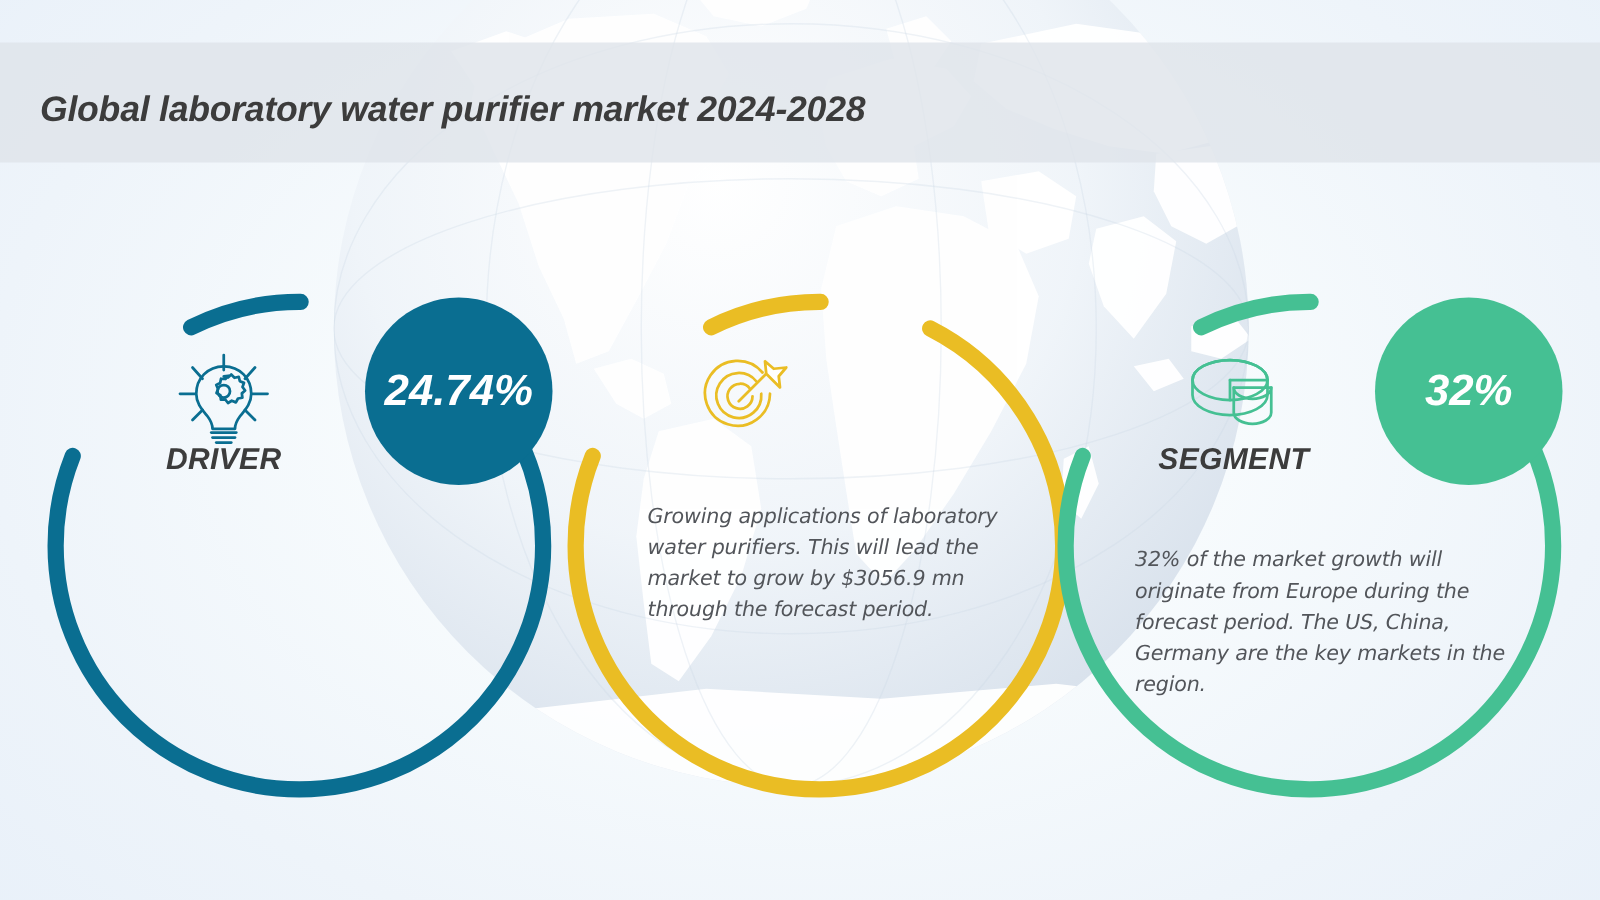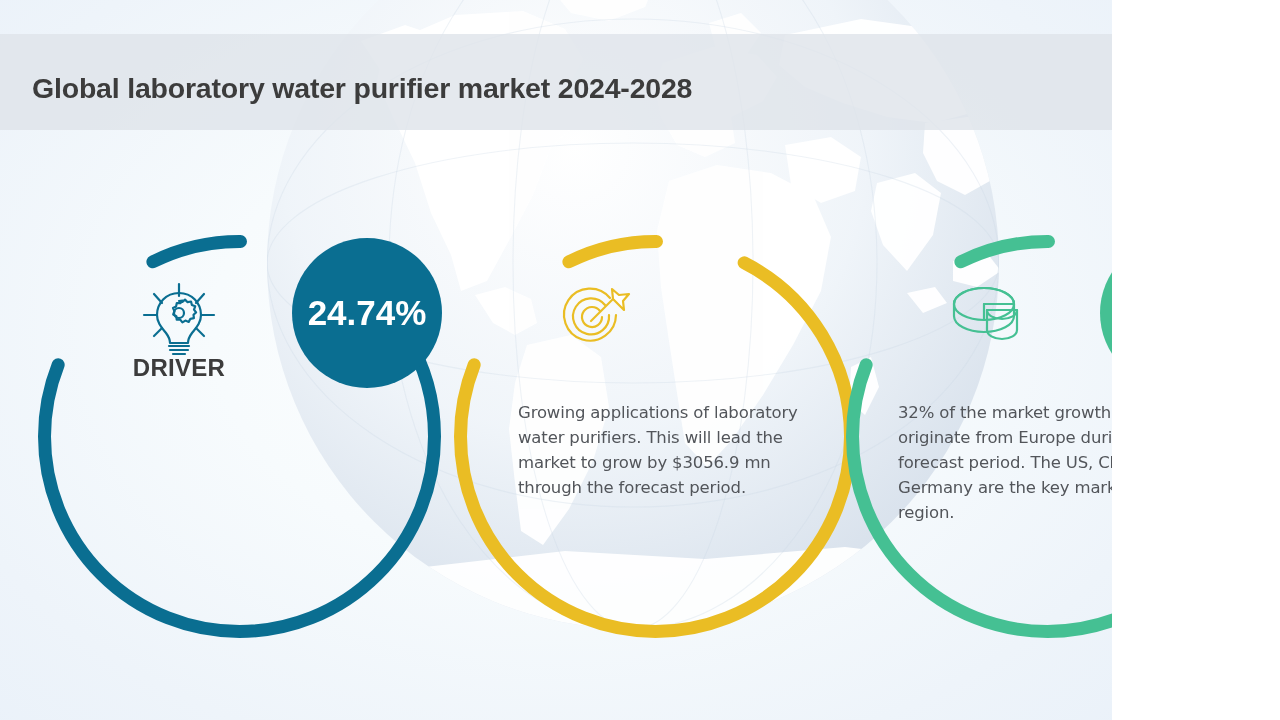--- a/index.html
+++ b/index.html
@@ -6,25 +6,26 @@
 
   html, body {
     width: 1280px;
     height: 720px;
     overflow: hidden;
     font-family: "Liberation Sans", sans-serif;
   }
 
   #canvas {
     position: relative;
-    width: 1112px;
+    width: 1280px;
     height: 720px;
     background:
       radial-gradient(ellipse 900px 620px at 50% 46%, #ffffff 0%, #f7fbfd 38%, #eef4fa 72%, #e8f0f9 100%);
     overflow: hidden;
+    font-style: italic;
   }
 
   
   .globe-wrap {
     position: absolute;
     left: 265px;
     top: -105px;
     width: 736px;
     height: 736px;
     pointer-events: none;
@@ -113,21 +114,21 @@
     top: 400px;
     left: 86px;
     width: 300px;
     font-size: 16.5px;
     line-height: 25px;
     color: #52555a;
     font-family: "DejaVu Sans", sans-serif;
     letter-spacing: -0.15px;
   }
   #panel-trend   .card-body { left: 78px; width: 292px; }
-  #panel-segment .card-body { left: 66px; width: 310px; }
+  #panel-segment .card-body { left: 76px; width: 310px; margin-top: 35px; }
 </style>
 </head>
 <body>
 
 <div id="canvas">
 
   <div class="globe-wrap">
     <svg viewBox="0 0 736 736" xmlns="http://www.w3.org/2000/svg">
       <defs>
         <radialGradient id="globeGrad" cx="42%" cy="34%" r="72%">
@@ -282,20 +283,21 @@
 
           <line x1="35" y1="22" x2="65" y2="22"></line>
           <line x1="35" y1="22" x2="35" y2="38"></line>
 
           <path d="M38 28 L68 28 L68 48 A15 9 0 0 1 38 48 Z"></path>
           <path d="M38 28 A15 9 0 0 0 68 28"></path>
         </g>
       </svg>
     </div>
 
+    <div class="card-title">SEGMENT</div>
 
     <div class="badge" id="badge-segment" style="background:#45c093;">
       <span class="badge-text">32%</span>
     </div>
 
     <div class="card-body">32% of the market growth will originate from Europe during the forecast period. The US, China, Germany are the key markets in the region.</div>
   </div>
 
 </div>
 

